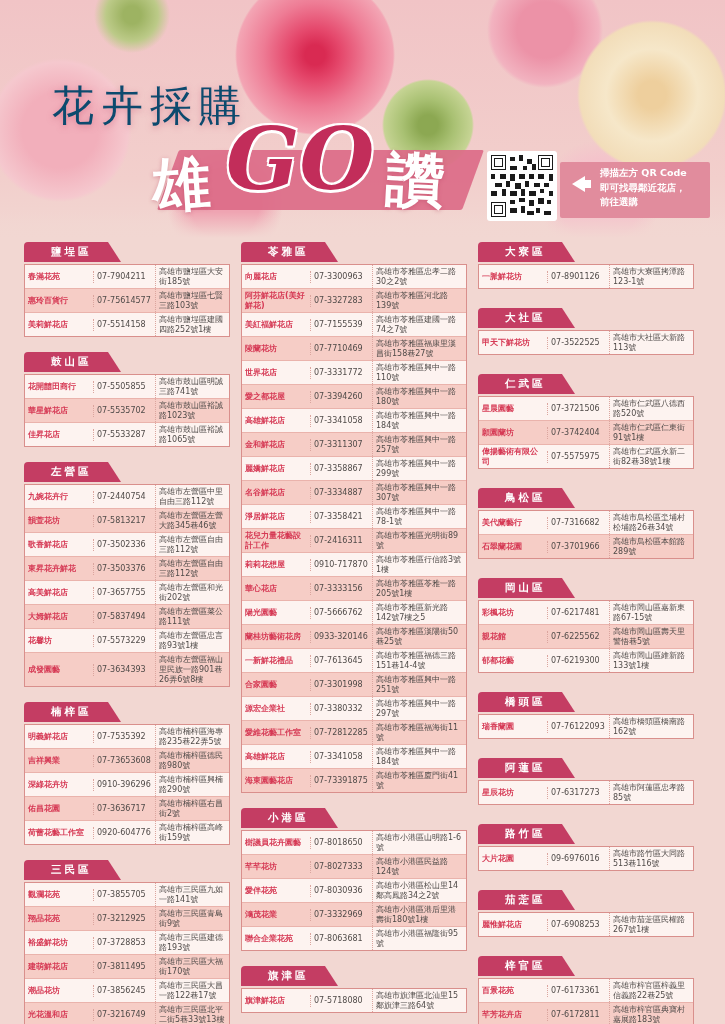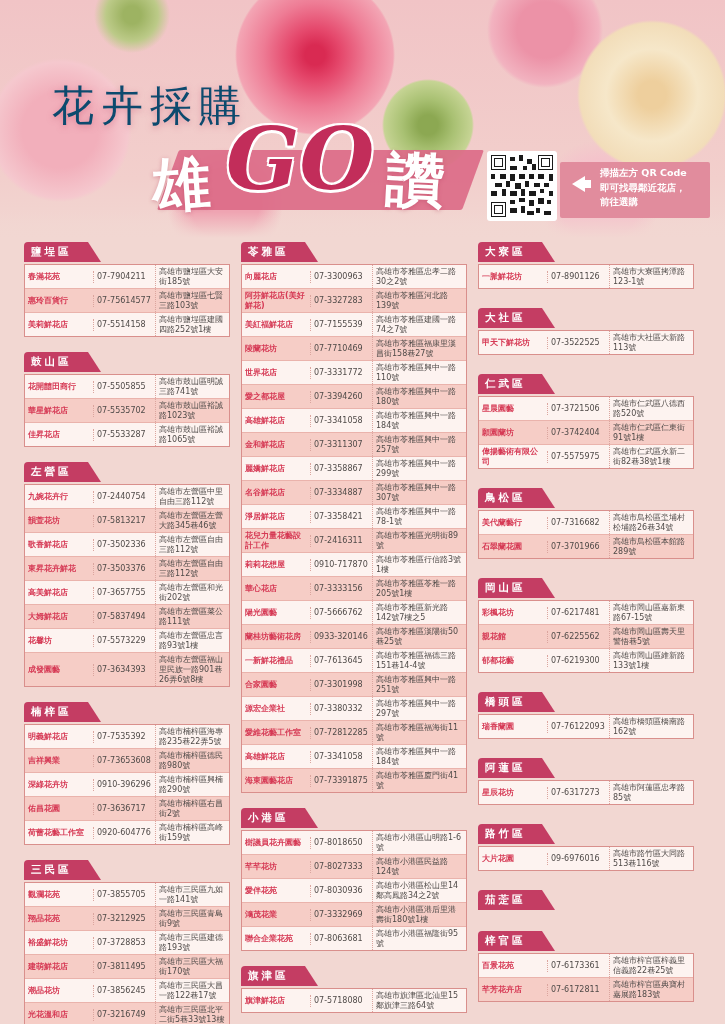--- a/index.html
+++ b/index.html
@@ -50,21 +50,21 @@
   .note-arrow::after{content:"";position:absolute;left:12px;top:-4px;width:7px;height:8px;background:#fff;}
   .note-text{position:absolute;left:600px;top:166px;color:#fff;font-size:9.5px;font-weight:bold;line-height:1.55;}
   
   .listing{position:absolute;left:24px;top:240px;width:679px;display:flex;gap:11px;}
   .col{display:flex;flex-direction:column;}
   .col0{width:206px;} .col1{width:226px;} .col2{width:216px;}
   .section{margin-bottom:13px;}
   .col2 .section{margin-bottom:17px;}
   .tab{
     display:inline-block;background:#c43d63;color:#fff;font-weight:bold;font-size:10.5px;
-    letter-spacing:3px;padding:3px 18px 3px 7px;border-radius:4px 0 0 0;
+    letter-spacing:3px;padding:3px 18px 3px 27px;border-radius:4px 0 0 0;
     clip-path:polygon(0 0,calc(100% - 13px) 0,100% 100%,0 100%);
     margin-bottom:2px;min-width:52px;
   }
   .table{border:1px solid #d98f8c;background:#0f766e;}
   .row{display:flex;align-items:center;min-height:14px;background:#fdf3f0;}
   .row:nth-child(even){background:#f6cdc6;}
   .row + .row{border-top:1px solid #eab3ac;}
   .cell{padding:1.5px 3px;box-sizing:border-box;}
   .name{width:68px;color:#d63a55;font-weight:bold;font-size:8px;line-height:1.2;flex-shrink:0;}
   .phone{width:62px;color:#4f4a48;font-size:8px;flex-shrink:0;border-left:1px dotted #dba59e;}
@@ -507,21 +507,27 @@
             <div class="cell addr">高雄市阿蓮區忠孝路85號</div>
           </div>
         </div></div>
       <div class="section"><div class="tab">路竹區</div><div class="table">
           <div class="row">
             <div class="cell name">大片花園</div>
             <div class="cell phone">09-6976016</div>
             <div class="cell addr">高雄市路竹區大同路513巷116號</div>
           </div>
         </div></div>
-      <div class="section"><div class="tab">茄萣區</div></div>
+      <div class="section"><div class="tab">茄萣區</div><div class="table">
+          <div class="row">
+            <div class="cell name">麗惟鮮花店</div>
+            <div class="cell phone">07-6908253</div>
+            <div class="cell addr">高雄市茄萣區民權路267號1樓</div>
+          </div>
+        </div></div>
       <div class="section"><div class="tab">梓官區</div><div class="table">
           <div class="row">
             <div class="cell name">百景花苑</div>
             <div class="cell phone">07-6173361</div>
             <div class="cell addr">高雄市梓官區梓義里信義路22巷25號</div>
           </div>
           <div class="row">
             <div class="cell name">芊芳花卉店</div>
             <div class="cell phone">07-6172811</div>
             <div class="cell addr">高雄市梓官區典寶村嘉展路183號</div>

